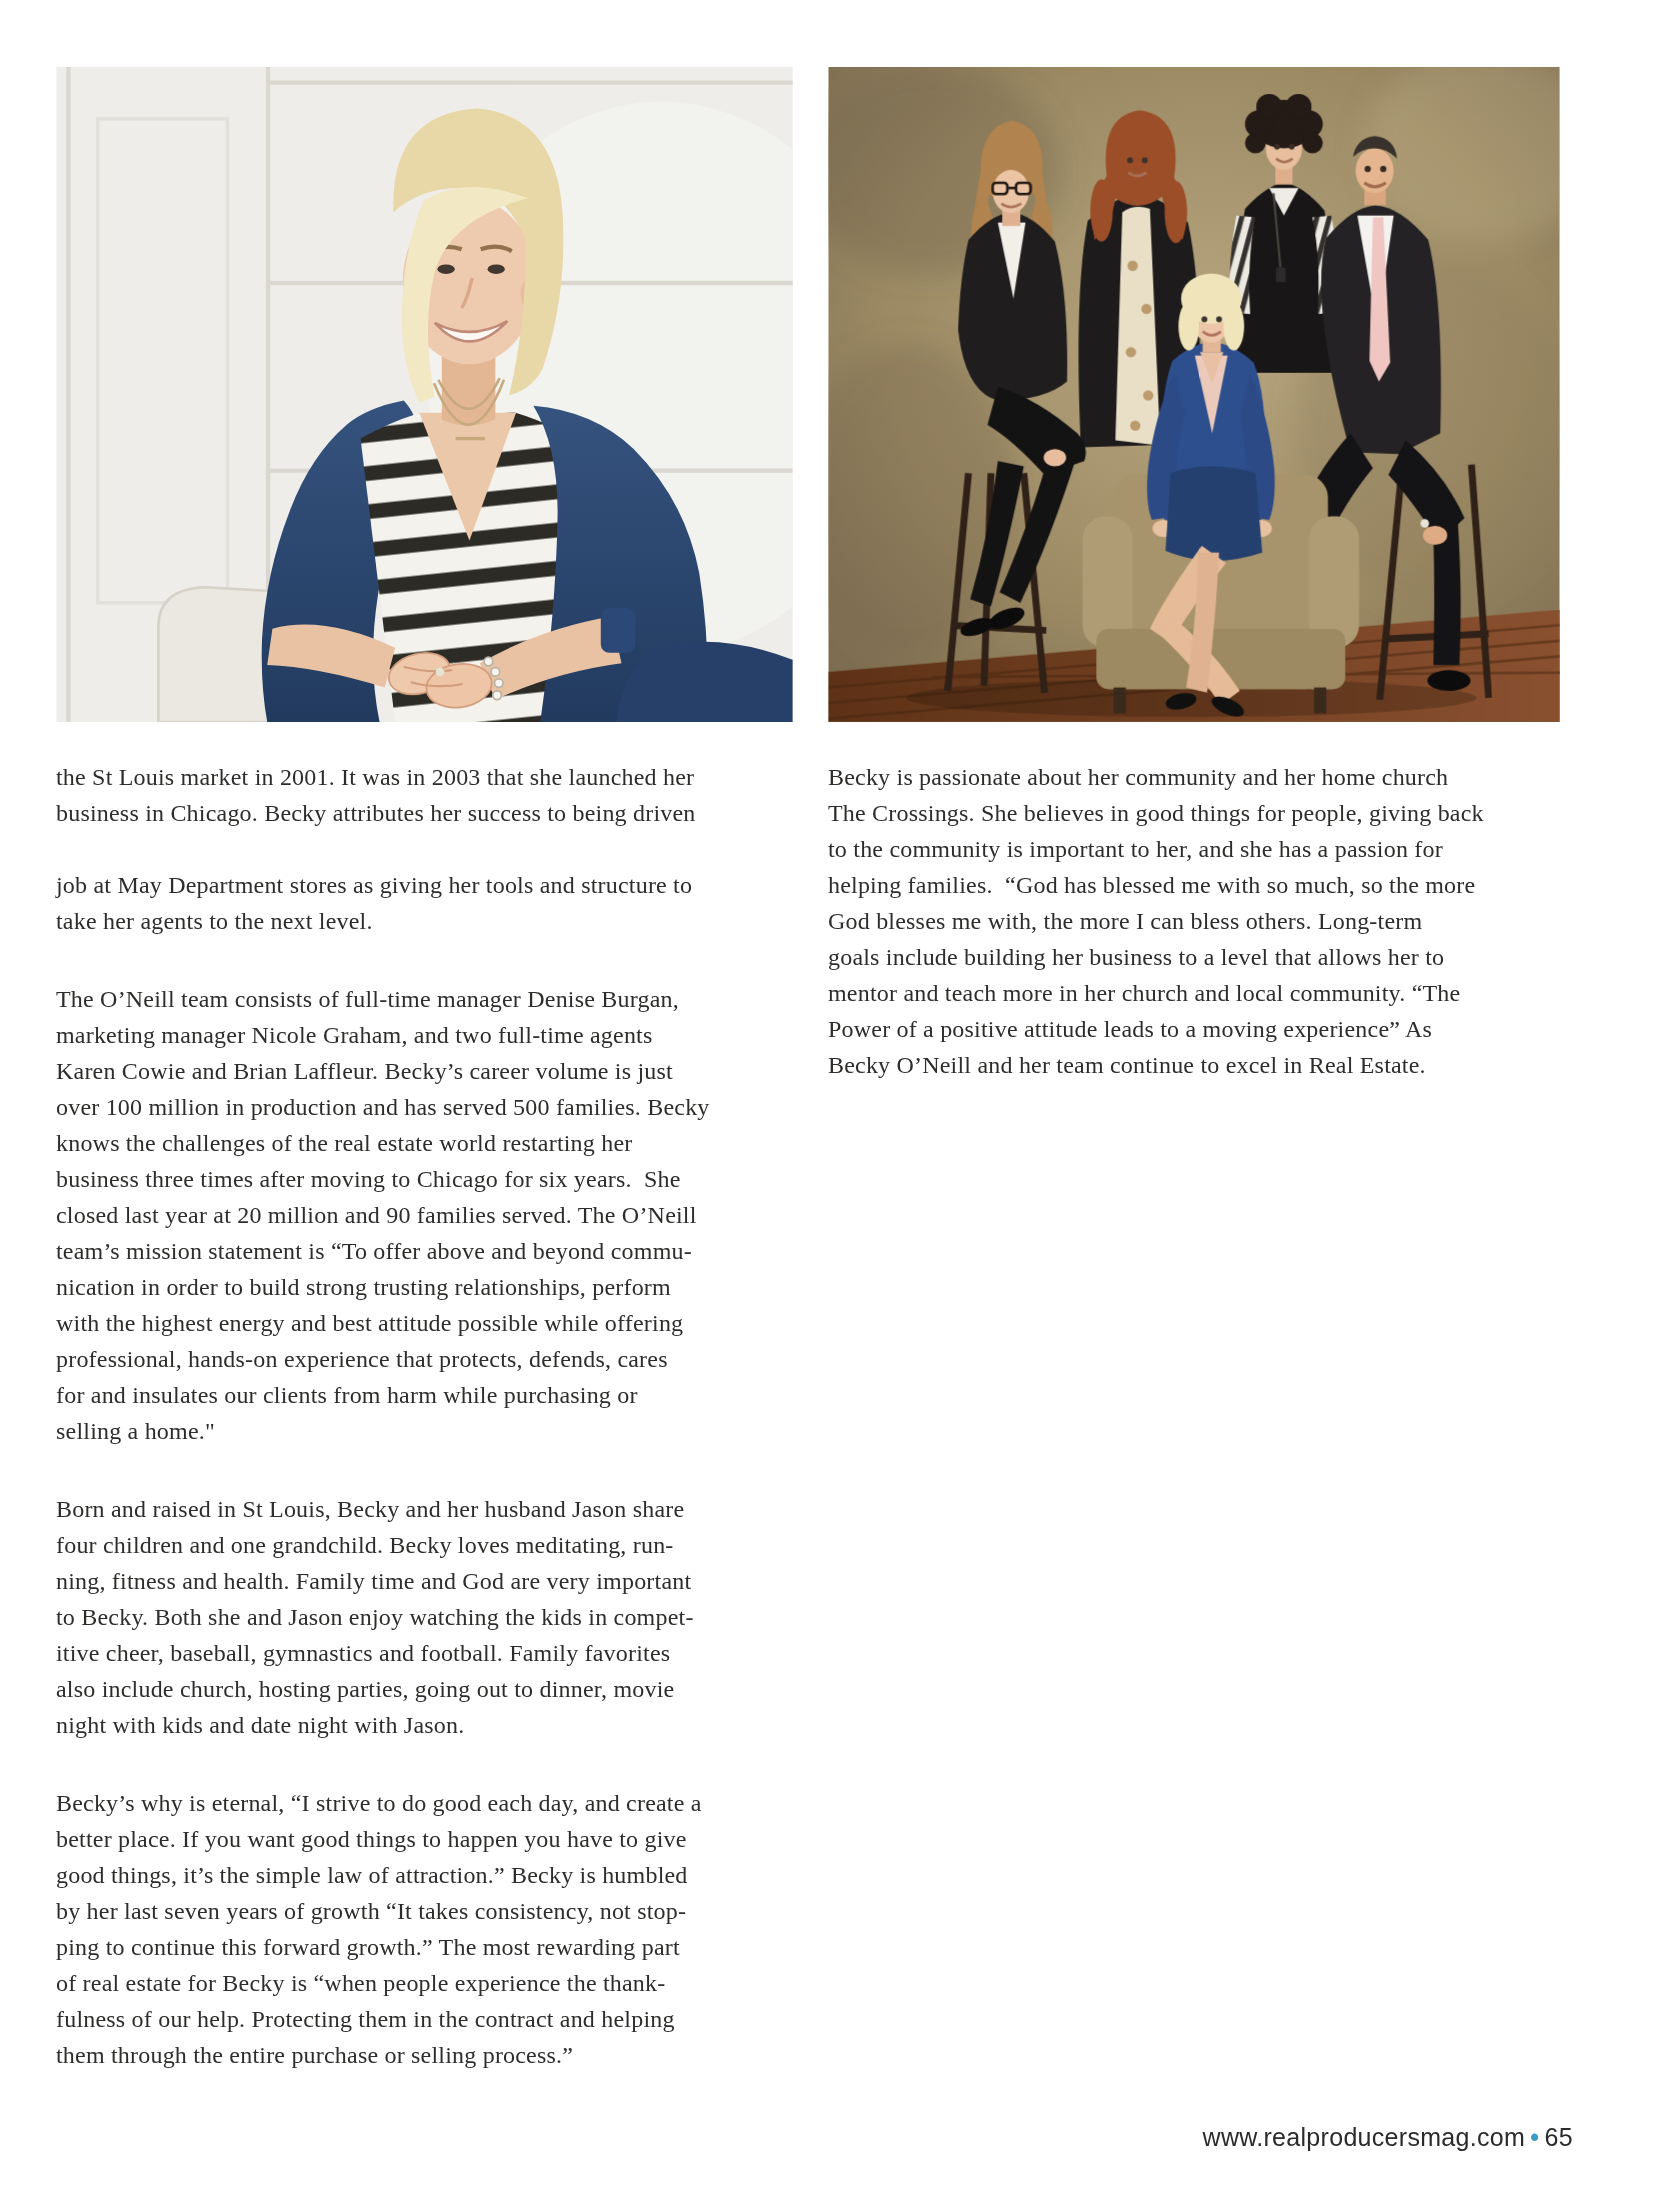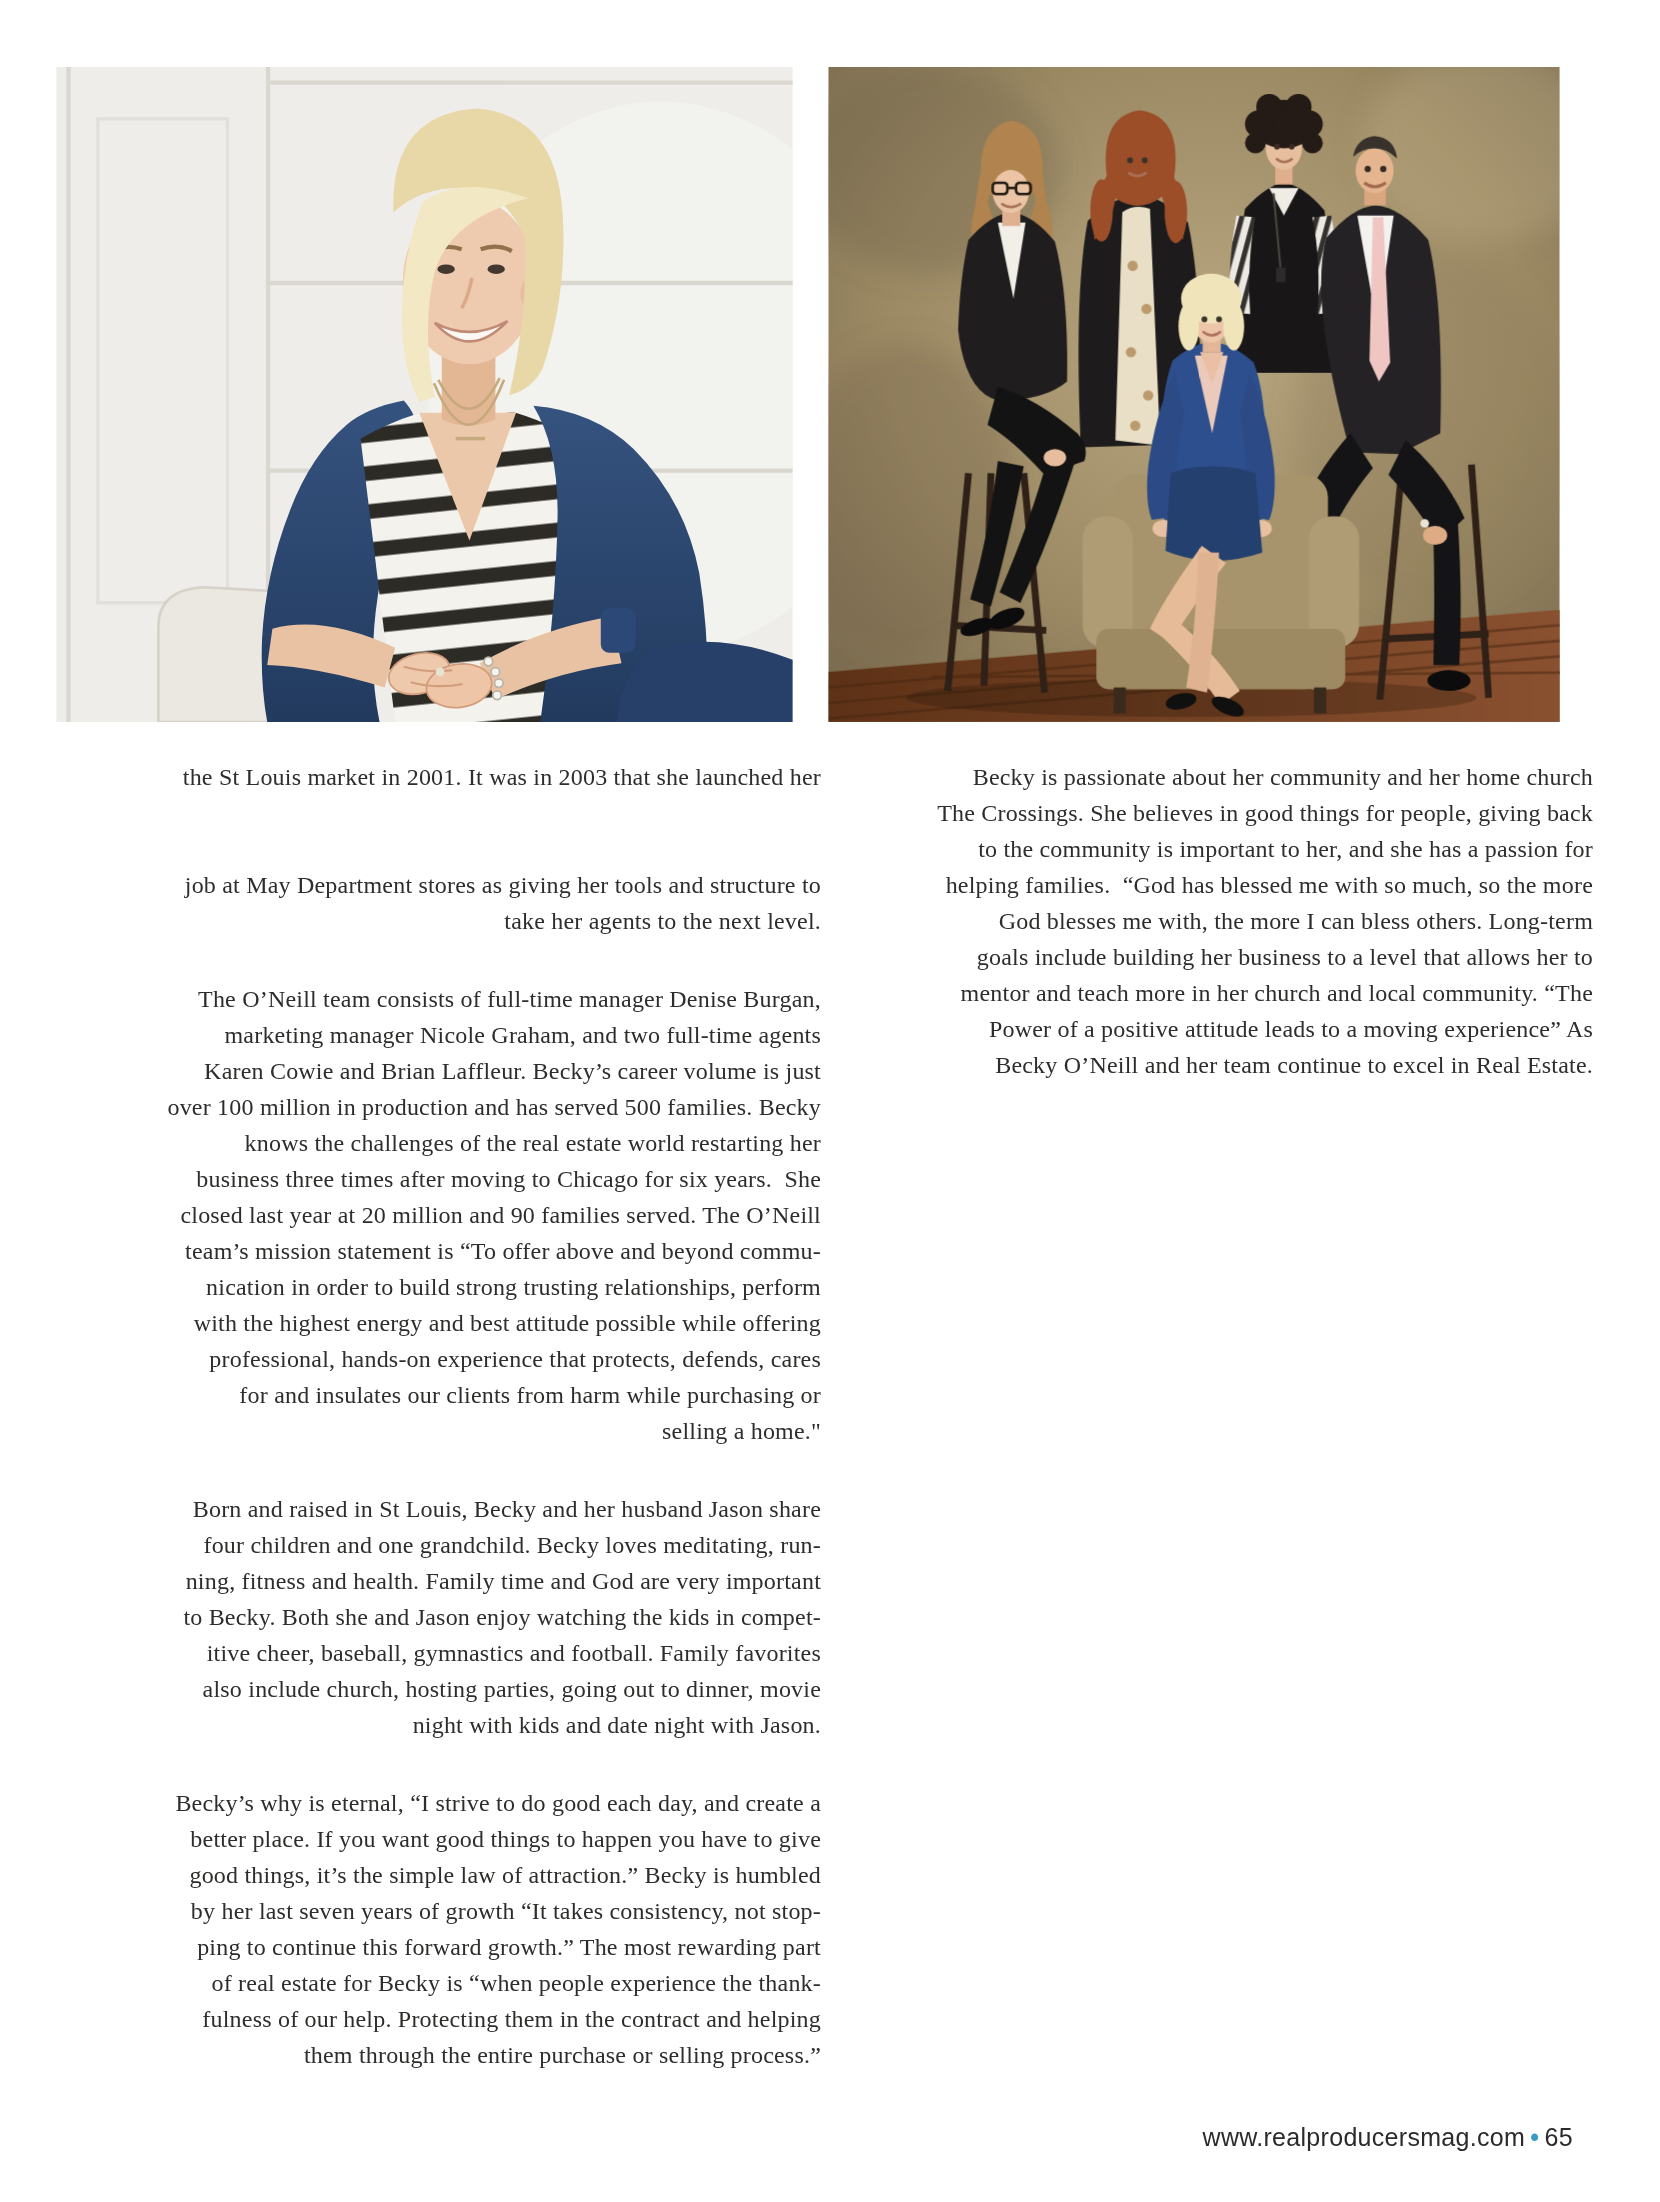--- a/index.html
+++ b/index.html
@@ -1,20 +1,19 @@
 <!DOCTYPE html>
 <html style="font-size:14px"><head>
 <meta charset="utf-8">
 <style>
   html,body { margin:0; padding:0; background:#ffffff; }
   .page {
     position:relative; width:1660px; height:2202px; background:#ffffff;
     overflow:hidden;
     font-family:"Liberation Serif","DejaVu Serif",serif;
-    text-align:right;
   }
   .photo { position:absolute; overflow:hidden; }
   .photo-left  { left:56px;  top:67px; width:737px; height:655px; }
   .photo-right { left:828px; top:67px; width:732px; height:655px; }
   .photo svg { display:block; }
   .col { position:absolute; top:759px; }
   .col-left  { left:56px;  width:765px; }
   .col-right { left:828px; width:765px; }
   p.para {
     margin:0 0 42px 0;
@@ -274,21 +273,21 @@
         <path d="M432,554 Q390,612 372,650 L396,666 Q422,622 460,574 Z" fill="#e5bb98"></path>
         <path d="M378,652 Q422,692 454,738 L476,722 Q444,674 400,638 Z" fill="#e5bb98"></path>
         <path d="M452,562 Q448,642 438,724 L414,718 Q426,642 428,562 Z" fill="#dfb391"></path>
         <ellipse cx="462" cy="740" rx="20" ry="9" fill="#101010" transform="rotate(24 462 740)"></ellipse>
         <ellipse cx="408" cy="734" rx="18" ry="9" fill="#101010" transform="rotate(-12 408 734)"></ellipse>
       </g>
     </svg>
   </figure>
 
   <div class="col col-left">
-    <p class="para"><span>the St Louis market in 2001. It was in 2003 that she launched her</span><br><br><br><span>job at May Department stores as giving her tools and structure to</span><br><span>take her agents to the next level.</span></p>
+    <p class="para"><span>the St Louis market in 2001. It was in 2003 that she launched her</span><br><span>business in Chicago. Becky attributes her success to being driven</span><br><br><span>job at May Department stores as giving her tools and structure to</span><br><span>take her agents to the next level.</span></p>
     <p class="para"><span>The O’Neill team consists of full-time manager Denise Burgan,</span><br><span>marketing manager Nicole Graham, and two full-time agents</span><br><span>Karen Cowie and Brian Laffleur. Becky’s career volume is just</span><br><span>over 100 million in production and has served 500 families. Becky</span><br><span>knows the challenges of the real estate world restarting her</span><br><span>business three times after moving to Chicago for six years.  She</span><br><span>closed last year at 20 million and 90 families served. The O’Neill</span><br><span>team’s mission statement is “To offer above and beyond commu-</span><br><span>nication in order to build strong trusting relationships, perform</span><br><span>with the highest energy and best attitude possible while offering</span><br><span>professional, hands-on experience that protects, defends, cares</span><br><span>for and insulates our clients from harm while purchasing or</span><br><span>selling a home."</span></p>
     <p class="para"><span>Born and raised in St Louis, Becky and her husband Jason share</span><br><span>four children and one grandchild. Becky loves meditating, run-</span><br><span>ning, fitness and health. Family time and God are very important</span><br><span>to Becky. Both she and Jason enjoy watching the kids in compet-</span><br><span>itive cheer, baseball, gymnastics and football. Family favorites</span><br><span>also include church, hosting parties, going out to dinner, movie</span><br><span>night with kids and date night with Jason.</span></p>
     <p class="para"><span>Becky’s why is eternal, “I strive to do good each day, and create a</span><br><span>better place. If you want good things to happen you have to give</span><br><span>good things, it’s the simple law of attraction.” Becky is humbled</span><br><span>by her last seven years of growth “It takes consistency, not stop-</span><br><span>ping to continue this forward growth.” The most rewarding part</span><br><span>of real estate for Becky is “when people experience the thank-</span><br><span>fulness of our help. Protecting them in the contract and helping</span><br><span>them through the entire purchase or selling process.”</span></p>
   </div>
 
   <div class="col col-right">
     <p class="para"><span>Becky is passionate about her community and her home church</span><br><span>The Crossings. She believes in good things for people, giving back</span><br><span>to the community is important to her, and she has a passion for</span><br><span>helping families.  “God has blessed me with so much, so the more</span><br><span>God blesses me with, the more I can bless others. Long-term</span><br><span>goals include building her business to a level that allows her to</span><br><span>mentor and teach more in her church and local community. “The</span><br><span>Power of a positive attitude leads to a moving experience” As</span><br><span>Becky O’Neill and her team continue to excel in Real Estate.</span></p>
   </div>
 
   <div class="footer">

